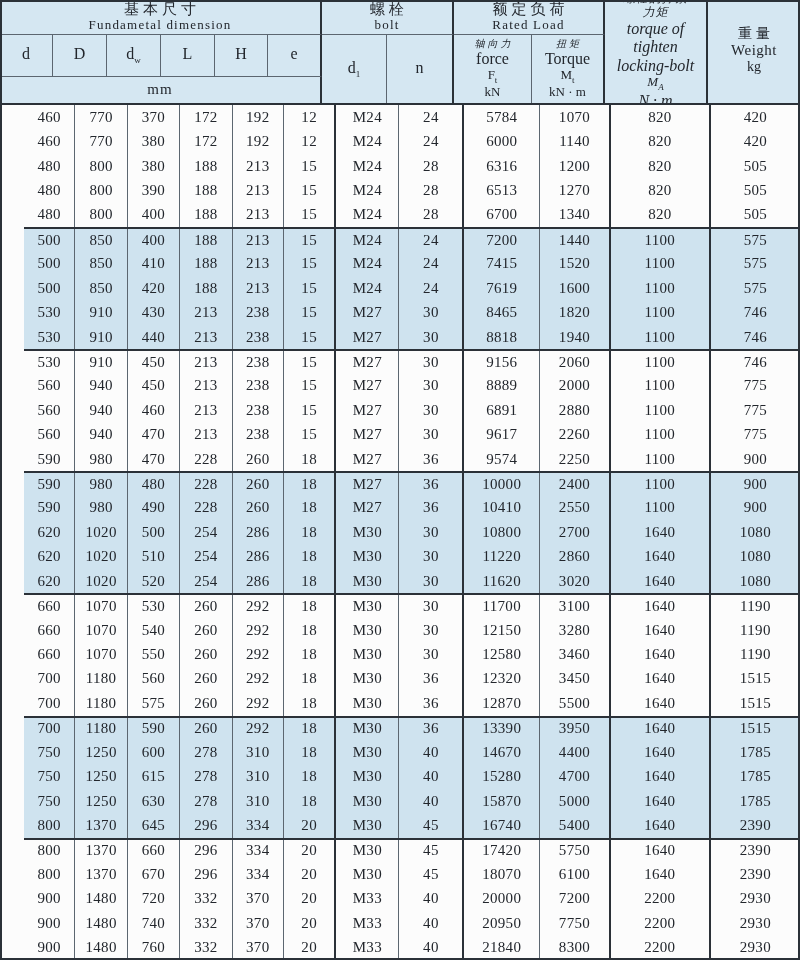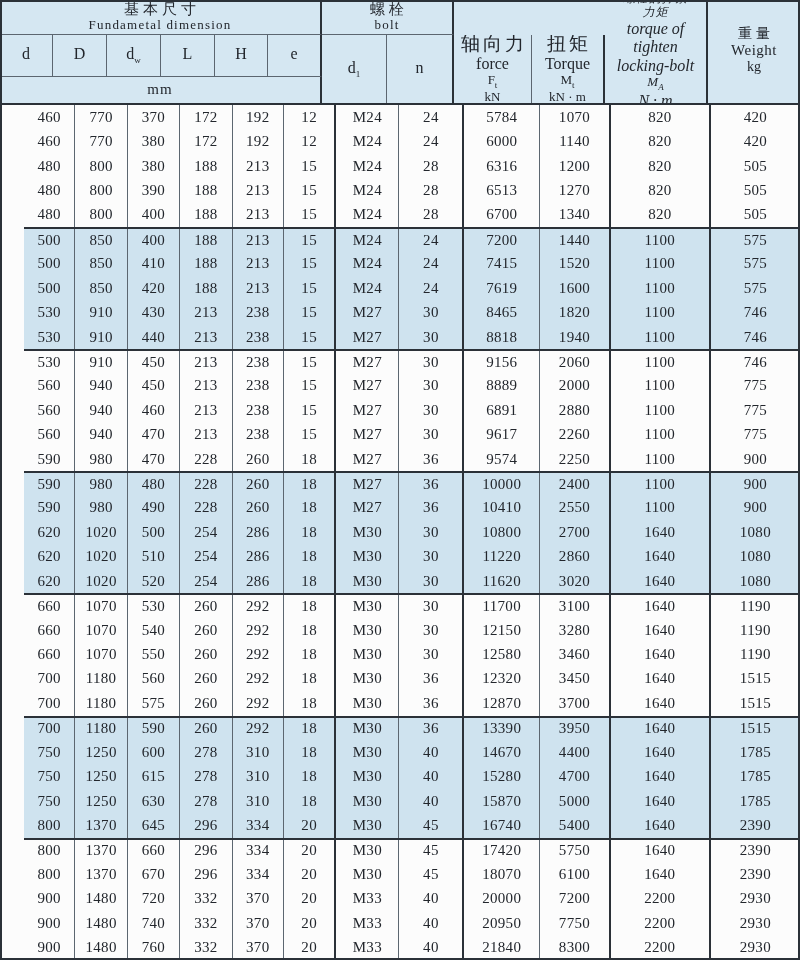--- a/index.html
+++ b/index.html
@@ -63,21 +63,21 @@
   .h-cn  { grid-column: 8; grid-row: 2 / 4; }
   .h-force  { grid-column: 9;  grid-row: 2 / 4; }
   .h-torque { grid-column: 10; grid-row: 2 / 4; }
   .h-mm  { grid-column: 1 / 7; grid-row: 3; }
 
   .zh-title { font-size: 15px; letter-spacing: 4px; text-indent: 4px; }
   .en-title { font-size: 13px; letter-spacing: 1.2px; }
   .sym { font-size: 16px; }
   .sym sub, .sym-sm sub { font-size: 9px; }
   .sym-sm { font-size: 13px; }
-  .zh-sm { font-size: 19px; letter-spacing: 3px; text-indent: 3px; }
+  .zh-sm { font-size: 10px; letter-spacing: 3px; text-indent: 3px; font-style: italic; }
   .en-sm { font-size: 16px; }
   .unit-sm { font-size: 13px; }
   .h-force, .h-torque { line-height: 1.25; }
   .h-lock { line-height: 1.18; padding: 2px 0; font-style: italic; }
   .h-lock .zh-xs { font-size: 12px; letter-spacing: 1px; }
   .h-lock .en-xs { font-size: 16px; }
   .h-weight { justify-content: space-between; padding: 7px 17px 9px; }
   .h-weight .zh-title { font-size: 14px; }
   .h-weight .en-title { font-size: 15px; letter-spacing: .5px; }
   .h-weight .unit-sm { font-size: 14px; }
@@ -123,20 +123,24 @@
     <div class="h-fund thick b-bot">
       <div class="zh-title">基本尺寸</div>
       <div class="en-title">Fundametal  dimension</div>
     </div>
 
     <div class="h-bolt thick b-bot">
       <div class="zh-title">螺栓</div>
       <div class="en-title">bolt</div>
     </div>
 
+    <div class="h-rated thick b-bot">
+      <div class="zh-title">额定负荷</div>
+      <div class="en-title">Rated  Load</div>
+    </div>
 
     <div class="h-lock thick">
       <div class="zh-xs">螺栓的拧紧</div>
       <div class="zh-xs">力矩</div>
       <div class="en-xs">torque of</div>
       <div class="en-xs">tighten</div>
       <div class="en-xs">locking-bolt</div>
       <div class="sym-sm"><span>M</span><sub>A</sub></div>
       <div class="en-xs">N · m</div>
     </div>
@@ -533,21 +537,21 @@
       <div class="row">
       <div class="cell">700</div>
       <div class="cell">1180</div>
       <div class="cell">575</div>
       <div class="cell">260</div>
       <div class="cell">292</div>
       <div class="cell">18</div>
       <div class="cell">M30</div>
       <div class="cell">36</div>
       <div class="cell">12870</div>
-      <div class="cell">3700</div>
+      <div class="cell">5500</div>
       <div class="cell">1640</div>
       <div class="cell">1515</div>
     </div>
       <div class="row shaded group-start">
       <div class="cell">700</div>
       <div class="cell">1180</div>
       <div class="cell">590</div>
       <div class="cell">260</div>
       <div class="cell">292</div>
       <div class="cell">18</div>

